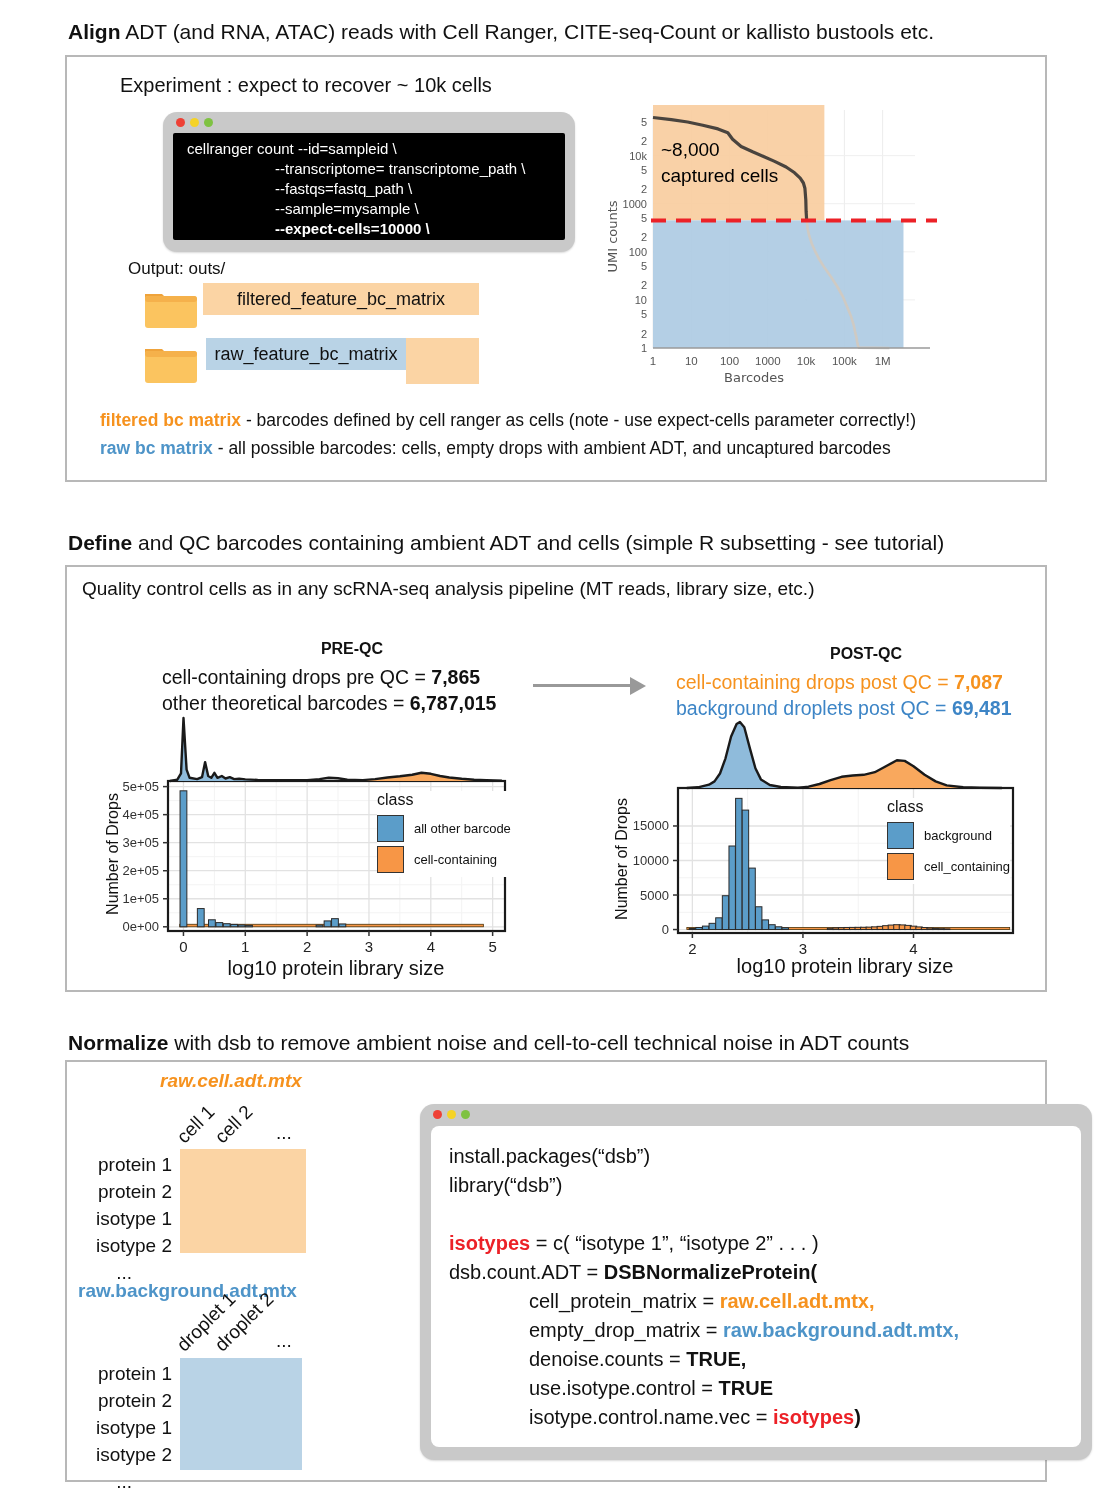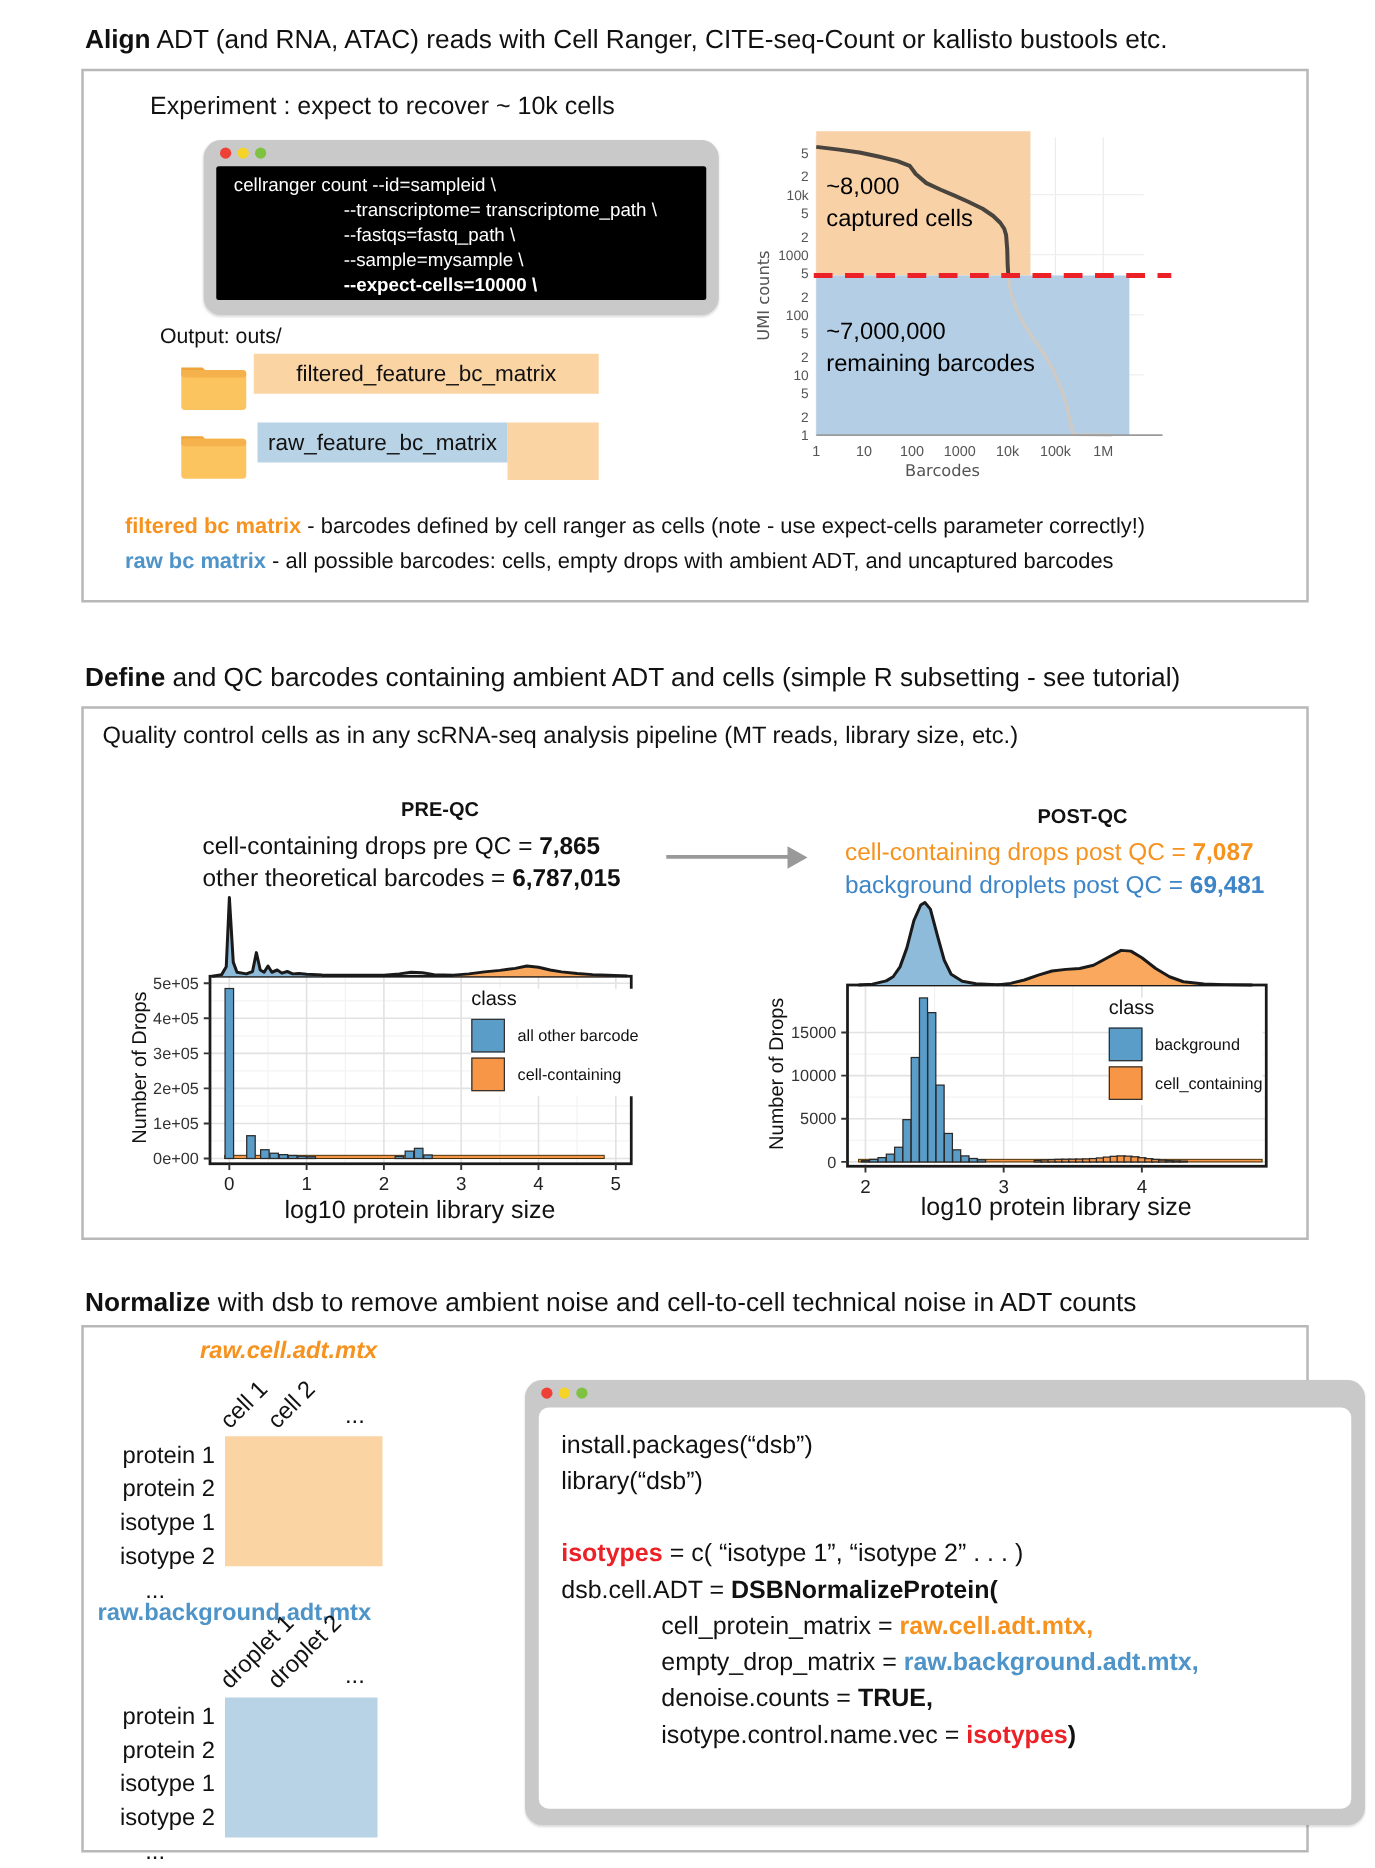--- a/index.html
+++ b/index.html
@@ -150,24 +150,20 @@
         <text x="172.82669720803048" y="270" text-anchor="middle" font-size="11.5" fill="#555" font-family="DejaVu Sans">1000</text>
         <text x="211.10226294404063" y="270" text-anchor="middle" font-size="11.5" fill="#555" font-family="DejaVu Sans">10k</text>
         <text x="249.3778286800508" y="270" text-anchor="middle" font-size="11.5" fill="#555" font-family="DejaVu Sans">100k</text>
         <text x="287.65339441606096" y="270" text-anchor="middle" font-size="11.5" fill="#555" font-family="DejaVu Sans">1M</text>
       </svg>
     <div class="knee-label-y" style="left:-28px;top:125px;width:90px;">UMI counts</div>
     <div class="knee-label-x" style="left:129px;top:275px;width:120px;">Barcodes</div>
     <div class="knee-anno" style="left:66px;top:42px;">
       <div>~8,000</div>
       <div>captured cells</div>
-    </div>
-    <div class="knee-anno" style="left:66px;top:158px;">
-      <div>~7,000,000</div>
-      <div>remaining barcodes</div>
     </div>
   </div>
 
   <div class="abs" style="left:100px;top:406px;">
       <div class="note-line"><span class="term orange">filtered bc matrix</span><span> - barcodes defined by cell ranger as cells (note - use expect-cells parameter correctly!)</span></div>
       <div class="note-line"><span class="term blue">raw bc matrix</span><span> - all possible barcodes: cells, empty drops with ambient ADT, and uncaptured barcodes</span></div>
     </div>
 
   <div class="abs heading" style="left:68px;top:531px;"><b>Define</b><span> and QC barcodes containing ambient ADT and cells (simple R subsetting - see tutorial)</span></div>
 
@@ -400,21 +396,22 @@
     <div class="mac-dots">
       <span class="dot r"></span>
       <span class="dot y"></span>
       <span class="dot g"></span>
     </div>
     <div class="code-screen">
         <div class="code-line"><span>install.packages(“dsb”)</span></div>
         <div class="code-line"><span>library(“dsb”)</span></div>
         <div class="code-line">&nbsp;</div>
         <div class="code-line"><span class="c-red">isotypes</span><span> = c( “isotype 1”, “isotype 2” . . .  )</span></div>
-        <div class="code-line"><span>dsb.cell.ADT = </span><span class="c-bold">DSBNormalizeProtein(</span></div>
+        <div class="code-line"><span>dsb.count.ADT = </span><span class="c-bold">DSBNormalizeProtein(</span></div>
         <div class="code-line ind"><span>cell_protein_matrix = </span><span class="c-orange">raw.cell.adt.mtx,</span></div>
         <div class="code-line ind"><span>empty_drop_matrix = </span><span class="c-blue">raw.background.adt.mtx,</span></div>
         <div class="code-line ind"><span>denoise.counts = </span><span class="c-bold">TRUE,</span></div>
+        <div class="code-line ind"><span>use.isotype.control = </span><span class="c-bold">TRUE</span></div>
         <div class="code-line ind"><span>isotype.control.name.vec = </span><span class="c-red">isotypes</span><span class="c-bold">)</span></div>
       </div>
   </div>
 
 </div>
 
 </body></html>

